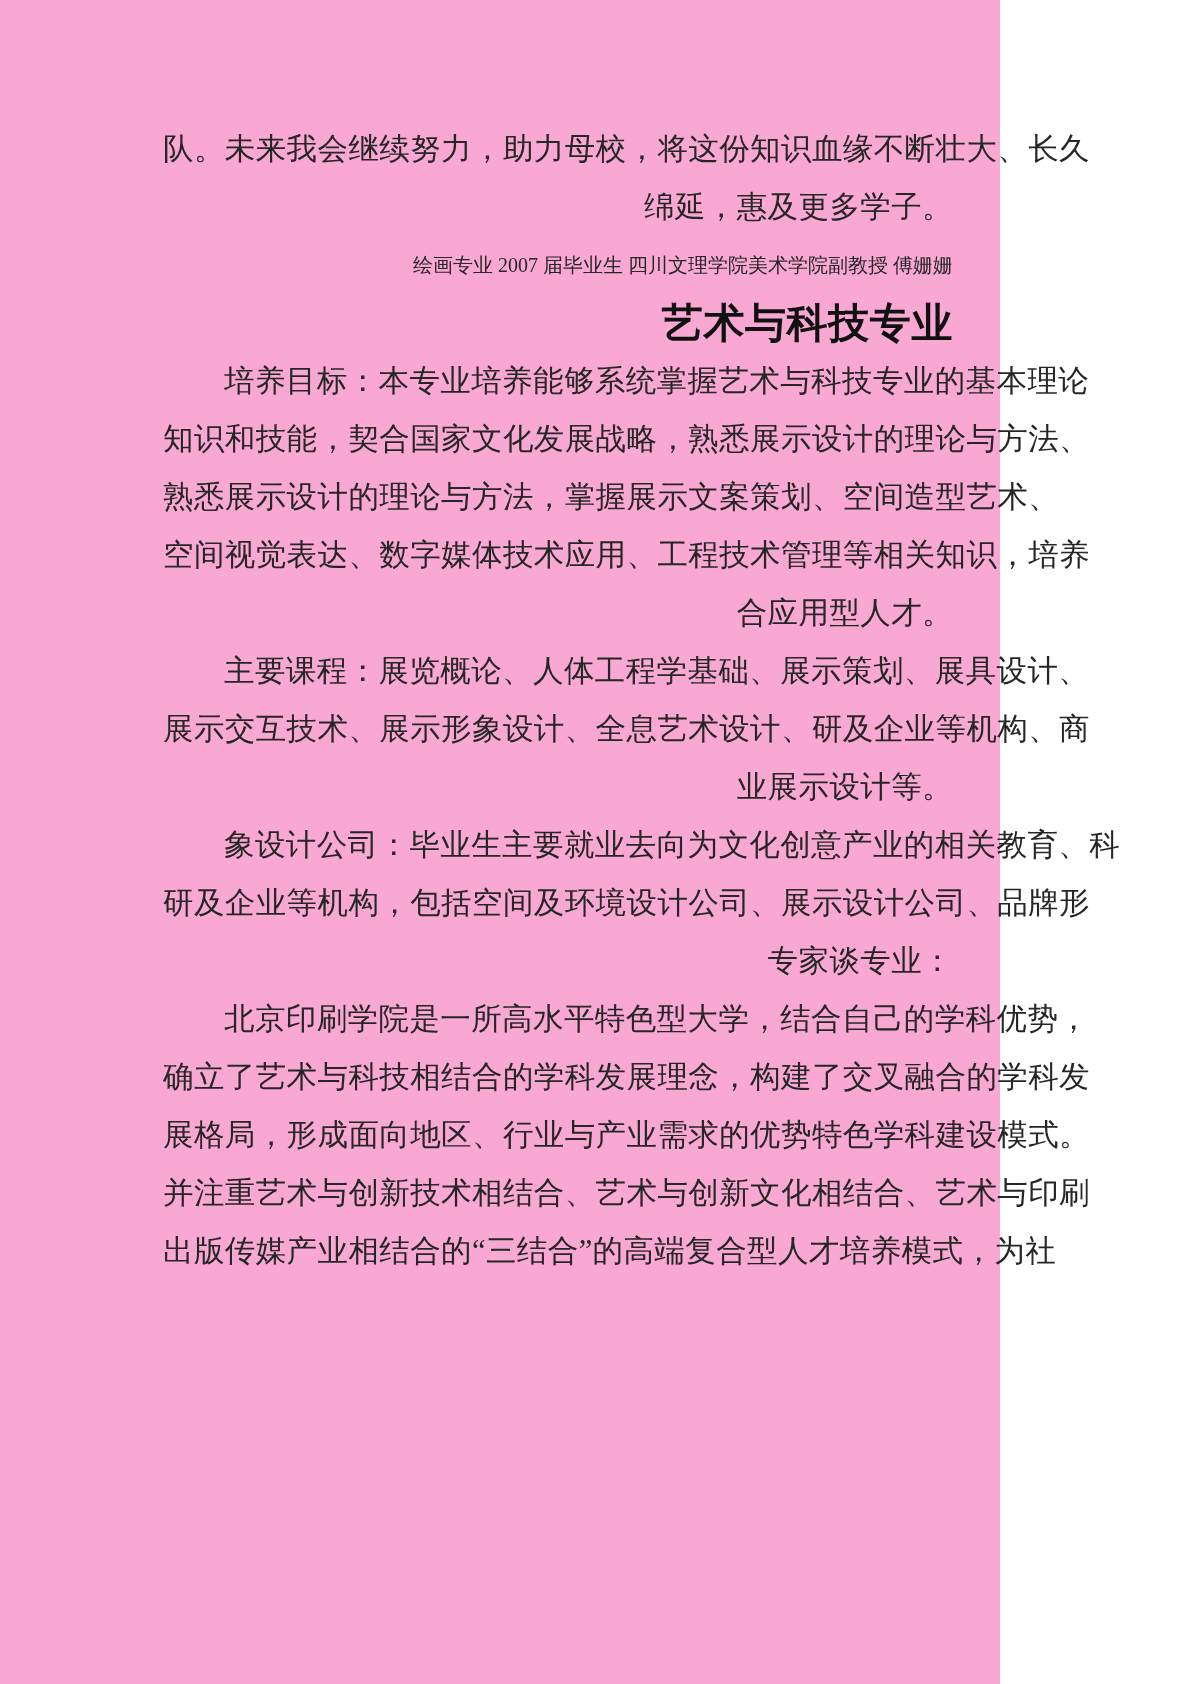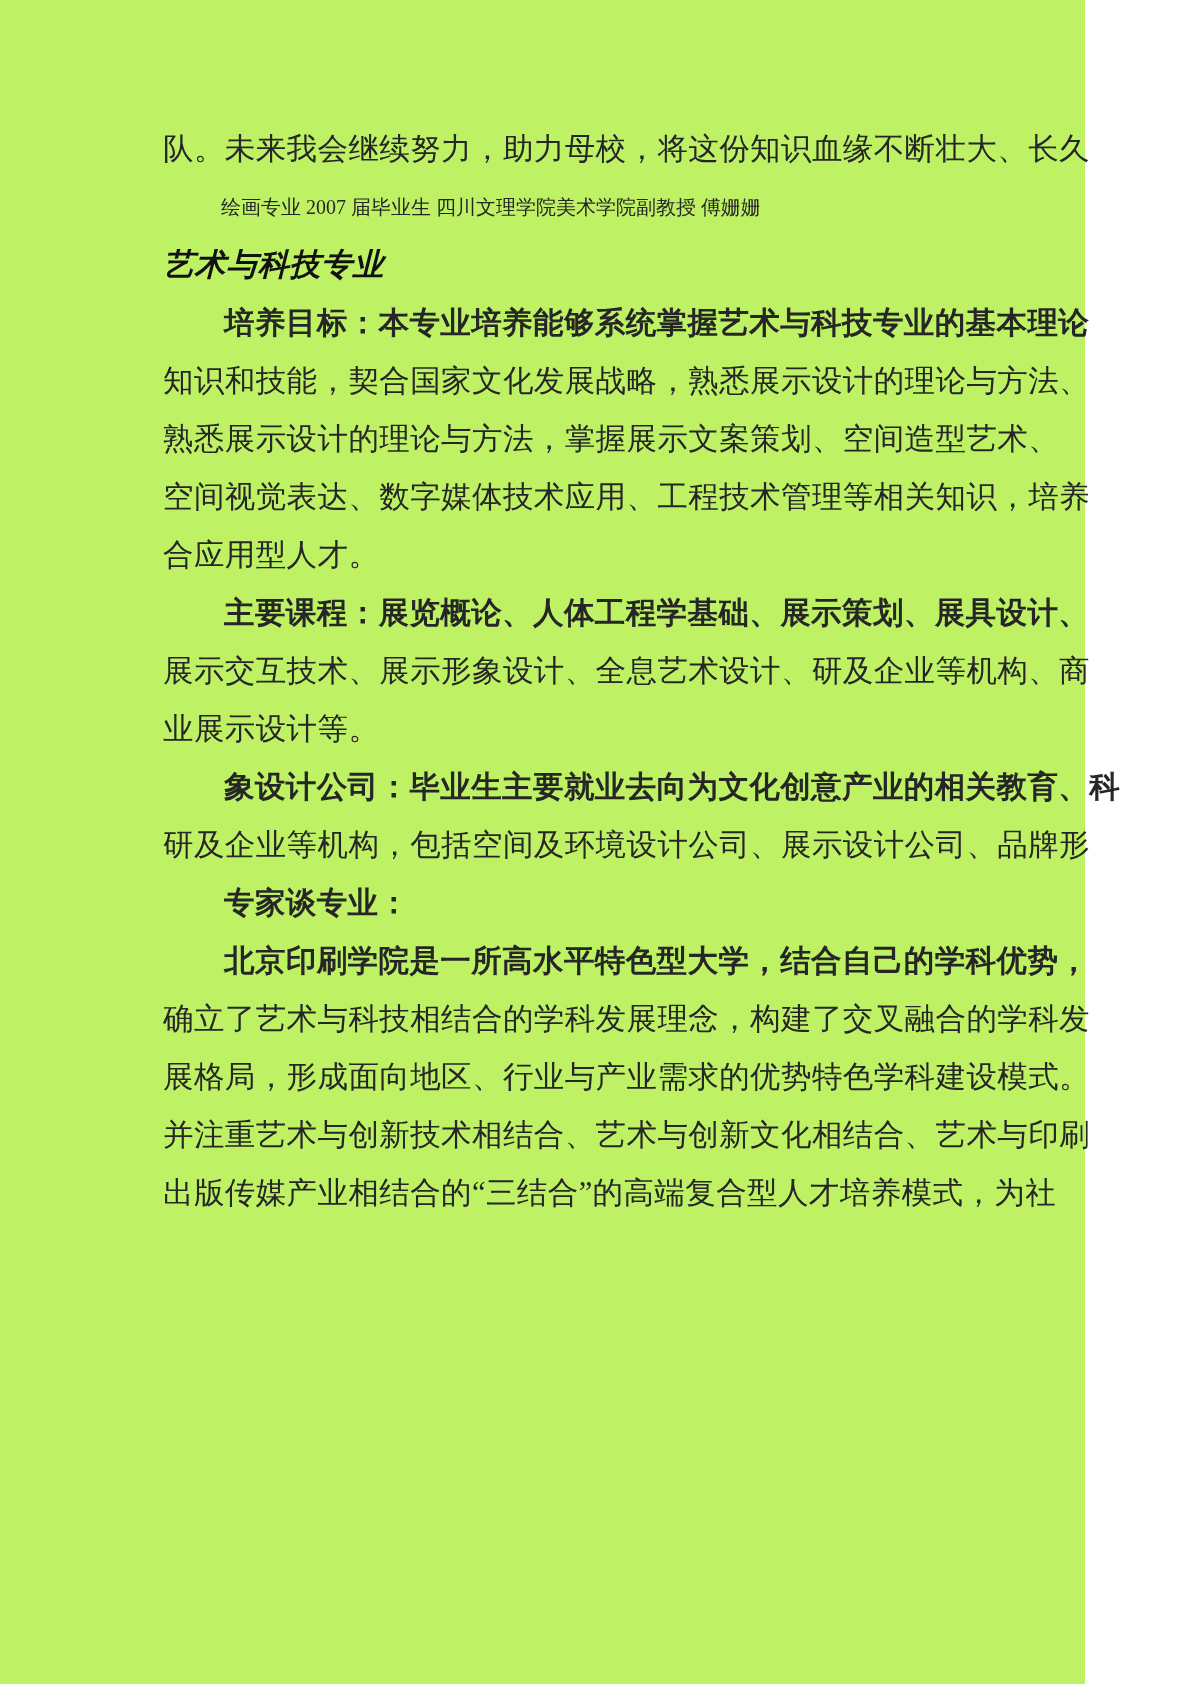--- a/index.html
+++ b/index.html
@@ -9,24 +9,25 @@
   }
   body {
     width: 1190px;
     height: 1684px;
     font-family: "Liberation Serif", "DejaVu Serif", serif;
     color: #1a1a1a;
     overflow: hidden;
   }
   .page {
     position: relative;
-    width: 1085px;
+    width: 1000px;
     height: 1684px;
-    background: #bef264;
+    background: #f9a8d4;
     box-sizing: border-box;
+    text-align: right;
   }
   .content {
     position: absolute;
     left: 163px;
     top: 120px;
     width: 790px;
   }
   
   .line {
     font-size: 30.5px;
@@ -47,44 +48,43 @@
   
   .attrib {
     font-size: 20px;
     line-height: 58px;
     color: #262626;
     white-space: pre;
     padding-left: 58px;
   }
   
   .heading {
-    font-size: 31px;
+    font-size: 41px;
     line-height: 58px;
     font-weight: 700;
     color: #111111;
     letter-spacing: 0.6px;
     white-space: pre;
-    font-style: italic;
   }
   .indent {
     padding-left: 61px;
-    font-weight: bold;
   }
   .line-block {
     display: block;
   }
 </style>
 </head>
 <body>
 
 <div class="page">
   <div class="content">
 
     <div class="para">
       <div class="line line-block">队。未来我会继续努力，助力母校，将这份知识血缘不断壮大、长久</div>
+      <div class="line line-block">绵延，惠及更多学子。</div>
     </div>
 
     <div class="para">
       <div class="attrib line-block">绘画专业 2007 届毕业生 四川文理学院美术学院副教授 傅姗姗</div>
     </div>
 
     <div class="para">
       <div class="heading line-block">艺术与科技专业</div>
     </div>
 

